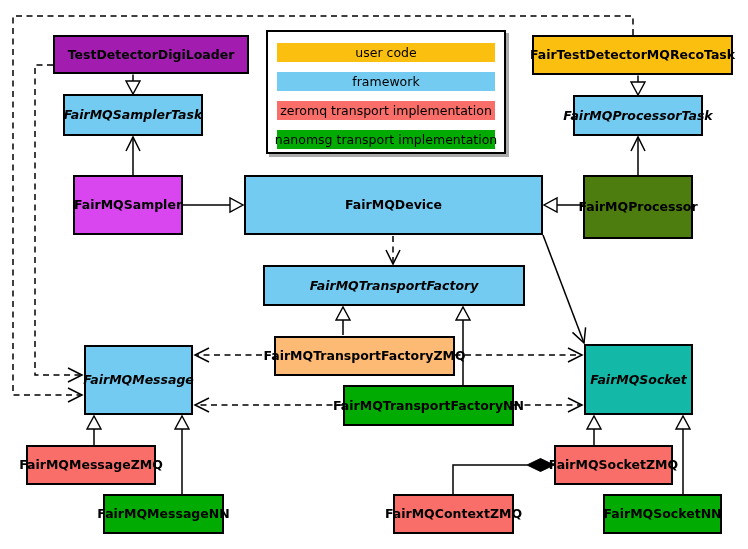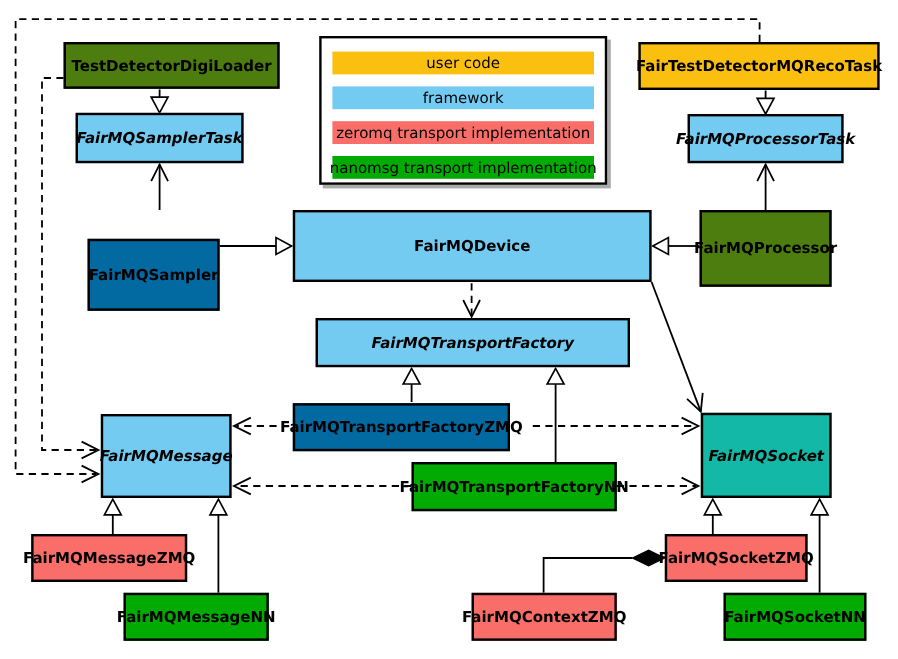--- a/index.html
+++ b/index.html
@@ -141,37 +141,37 @@
     </g>
   </svg>
 
   <div id="legend">
     <div class="legend-row" style="background: rgb(251, 191, 16);">user code</div>
     <div class="legend-row" style="background: rgb(116, 203, 242);">framework</div>
     <div class="legend-row" style="background: rgb(249, 110, 105);">zeromq transport implementation</div>
     <div class="legend-row" style="background: rgb(2, 171, 2);">nanomsg transport implementation</div>
   </div>
 
-  <div class="node" style="left: 53px; top: 35px; width: 180px; height: 39px; background: #4d7c0f;">TestDetectorDigiLoader</div>
+  <div class="node" style="left: 53px; top: 35px; width: 196px; height: 39px; background: #a21caf;">TestDetectorDigiLoader</div>
 
   <div class="node" style="left: 532px; top: 35px; width: 201px; height: 40px; background: rgb(251, 191, 16);">FairTestDetectorMQRecoTask</div>
 
   <div class="node abstract" style="left: 63px; top: 94px; width: 140px; height: 42px; background: rgb(116, 203, 242);">FairMQSamplerTask</div>
 
   <div class="node abstract" style="left: 573px; top: 95px; width: 130px; height: 41px; background: rgb(116, 203, 242);">FairMQProcessorTask</div>
 
-  <div class="node" style="left: 73px; top: 175px; width: 110px; height: 60px; background: #0369a1; margin-top: 24px;">FairMQSampler</div>
+  <div class="node" style="left: 73px; top: 175px; width: 110px; height: 60px; background: #d946ef;">FairMQSampler</div>
 
   <div class="node" style="left: 244px; top: 175px; width: 299px; height: 60px; background: rgb(116, 203, 242);">FairMQDevice</div>
 
   <div class="node" style="left: 583px; top: 175px; width: 110px; height: 64px; background: #4d7c0f;">FairMQProcessor</div>
 
   <div class="node abstract" style="left: 263px; top: 265px; width: 262px; height: 41px; background: rgb(116, 203, 242);">FairMQTransportFactory</div>
 
-  <div class="node" style="left: 244px; top: 336px; width: 181px; height: 40px; background: #0369a1;">FairMQTransportFactoryZMQ</div>
+  <div class="node" style="left: 274px; top: 336px; width: 181px; height: 40px; background: #fdba74;">FairMQTransportFactoryZMQ</div>
 
   <div class="node" style="left: 343px; top: 385px; width: 171px; height: 41px; background: rgb(2, 171, 2);">FairMQTransportFactoryNN</div>
 
   <div class="node abstract" style="left: 84px; top: 345px; width: 109px; height: 70px; background: rgb(116, 203, 242);">FairMQMessage</div>
 
   <div class="node abstract" style="left: 584px; top: 344px; width: 109px; height: 71px; background: #14b8a6;">FairMQSocket</div>
 
   <div class="node" style="left: 26px; top: 445px; width: 130px; height: 40px; background: rgb(249, 110, 105);">FairMQMessageZMQ</div>
 
   <div class="node" style="left: 103px; top: 494px; width: 121px; height: 40px; background: rgb(2, 171, 2);">FairMQMessageNN</div>

